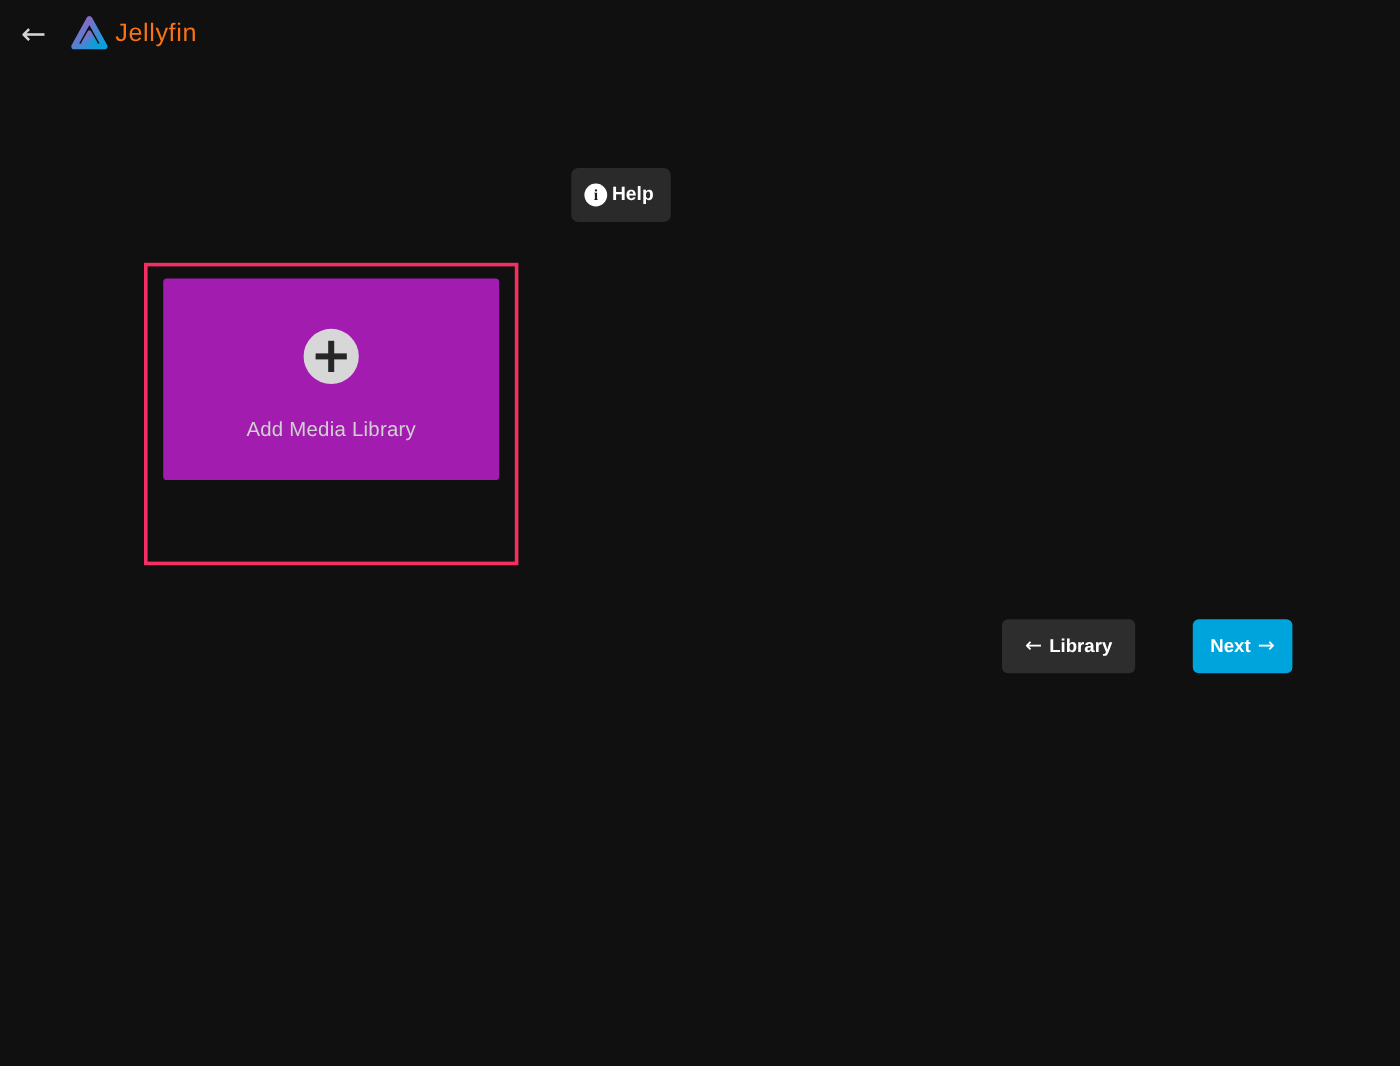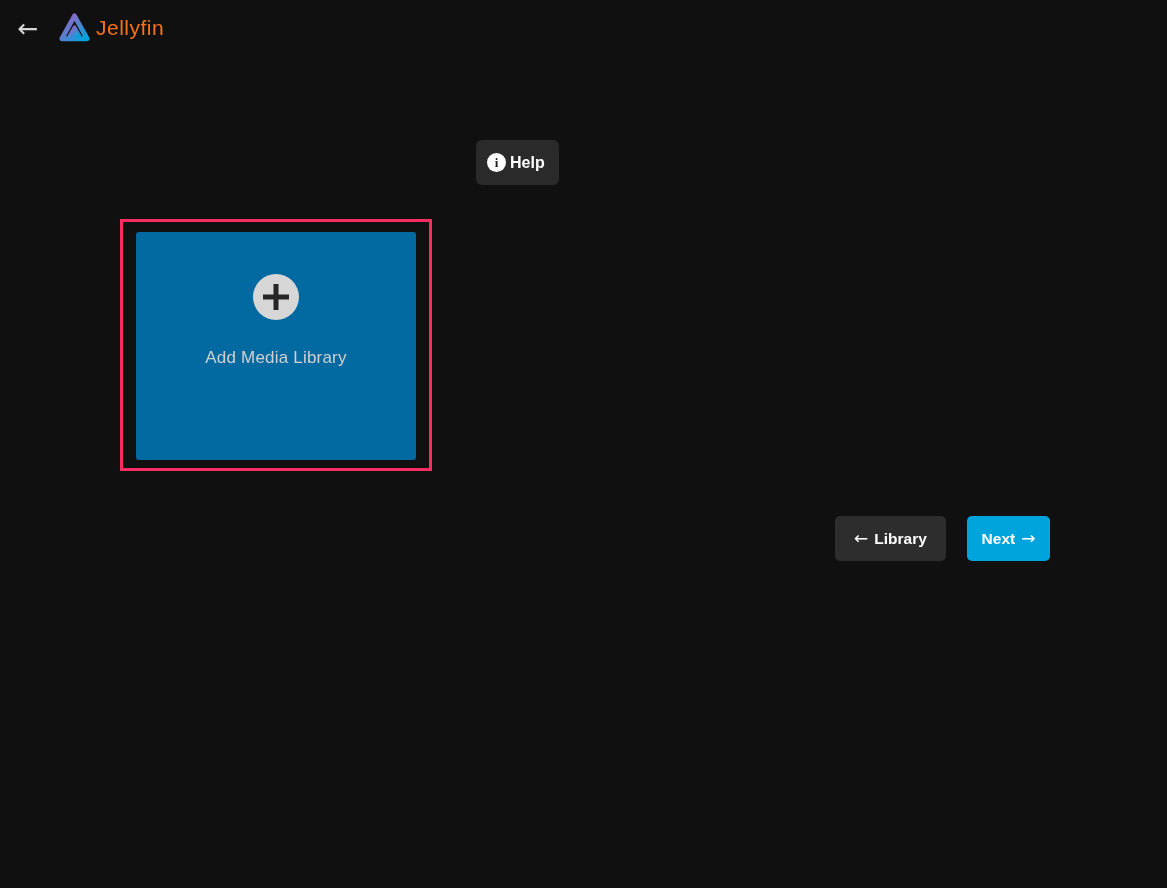--- a/index.html
+++ b/index.html
@@ -44,43 +44,43 @@
     font-size: 13px; font-weight: 700; font-family: "Liberation Serif", serif;
   }
   .help-label { font-size: 16px; font-weight: 700; }
 
   
   .card-focus {
     position: absolute; left: 120px; top: 219px; width: 312px; height: 252px;
     border: 3px solid #f62e62; background: transparent;
   }
   .add-card {
-    position: absolute; left: 136px; top: 232px; width: 280px; height: 228px;
-    background: #0369a1; border-radius: 3px; cursor: pointer;
+    position: absolute; left: 136px; top: 232px; width: 280px; height: 168px;
+    background: #a21caf; border-radius: 3px; cursor: pointer;
   }
   .plus-circle {
     position: absolute; left: 50%; top: 42px; transform: translateX(-50%);
     width: 46px; height: 46px; border-radius: 50%;
     background: #d7d7d7; display: flex; align-items: center; justify-content: center;
   }
   .add-card-label {
     position: absolute; left: 0; top: 116px; width: 100%;
     text-align: center; font-size: 17px; color: #d0d0d0; letter-spacing: 0.2px;
   }
 
   
   .nav-btn {
     position: absolute; top: 516px; height: 45px;
     display: inline-flex; align-items: center; justify-content: center; gap: 6px;
     border: none; border-radius: 5px; cursor: pointer;
     color: #ffffff; font-size: 15.5px; font-weight: 700;
     font-family: "Liberation Sans", sans-serif;
   }
   .prev-btn { left: 835px; width: 111px; background: #2d2d2d; }
-  .next-btn { left: 967px; width: 83px; background: #00a4dc; align-items: center; }
+  .next-btn { left: 994px; width: 83px; background: #00a4dc; align-items: center; }
   .btn-arrow { font-size: 17px; font-weight: 400; font-family: "DejaVu Sans", sans-serif; line-height: 1; }
 </style>
 </head>
 <body>
 
 <div class="stage">
 
   <div class="header">
     <button class="back-btn">
       <span>←</span>

